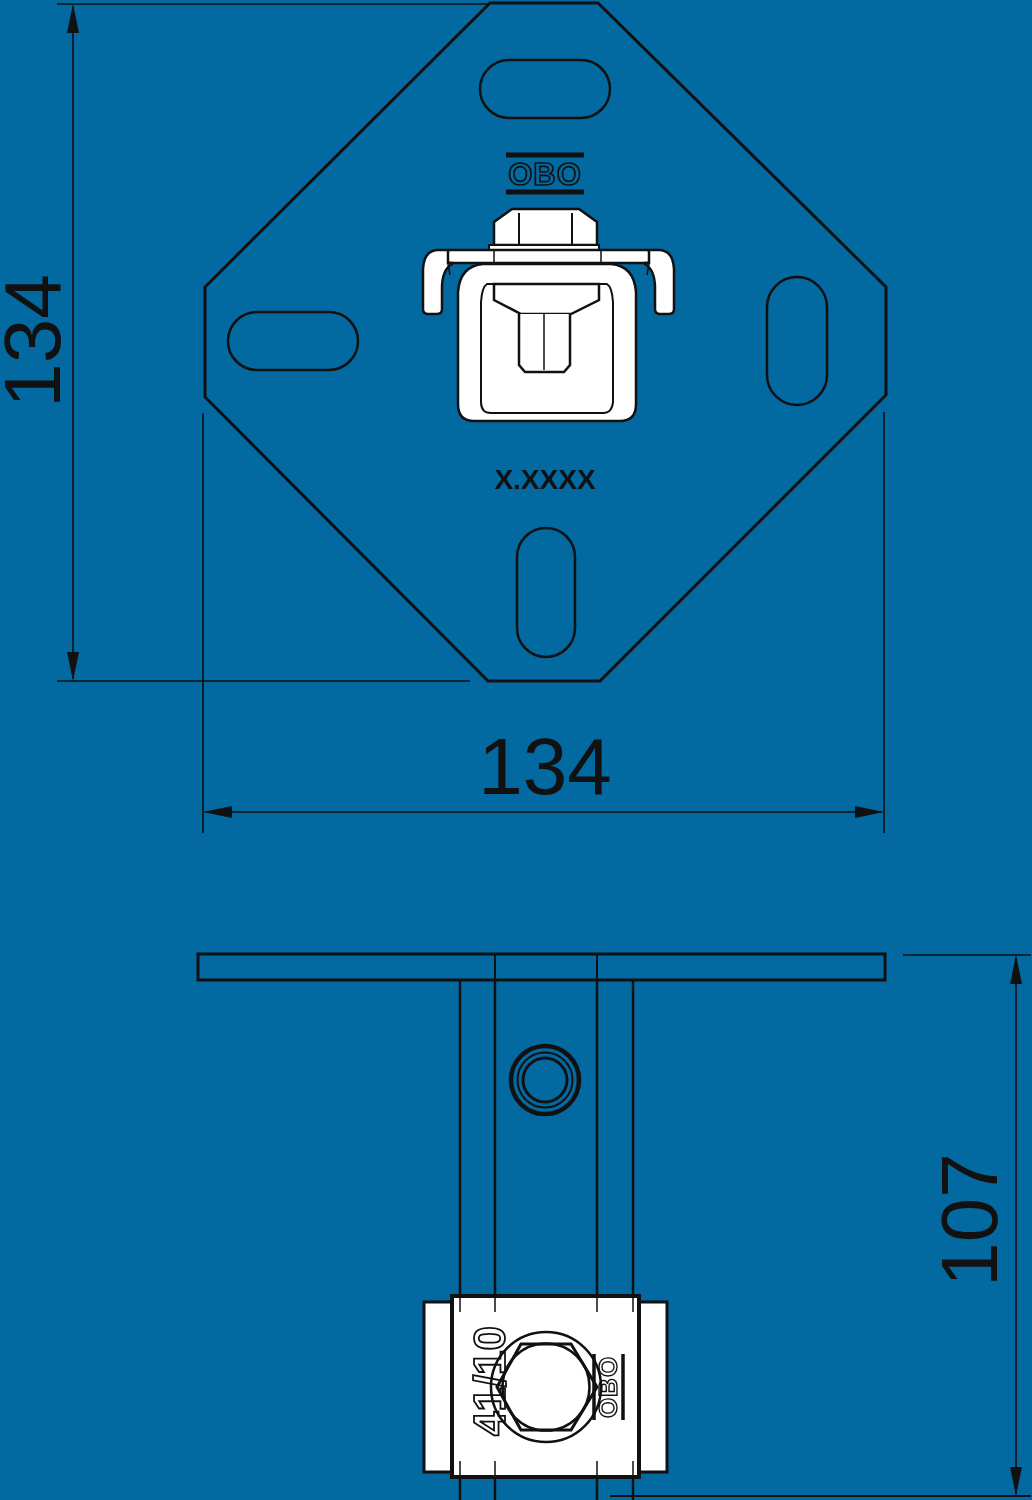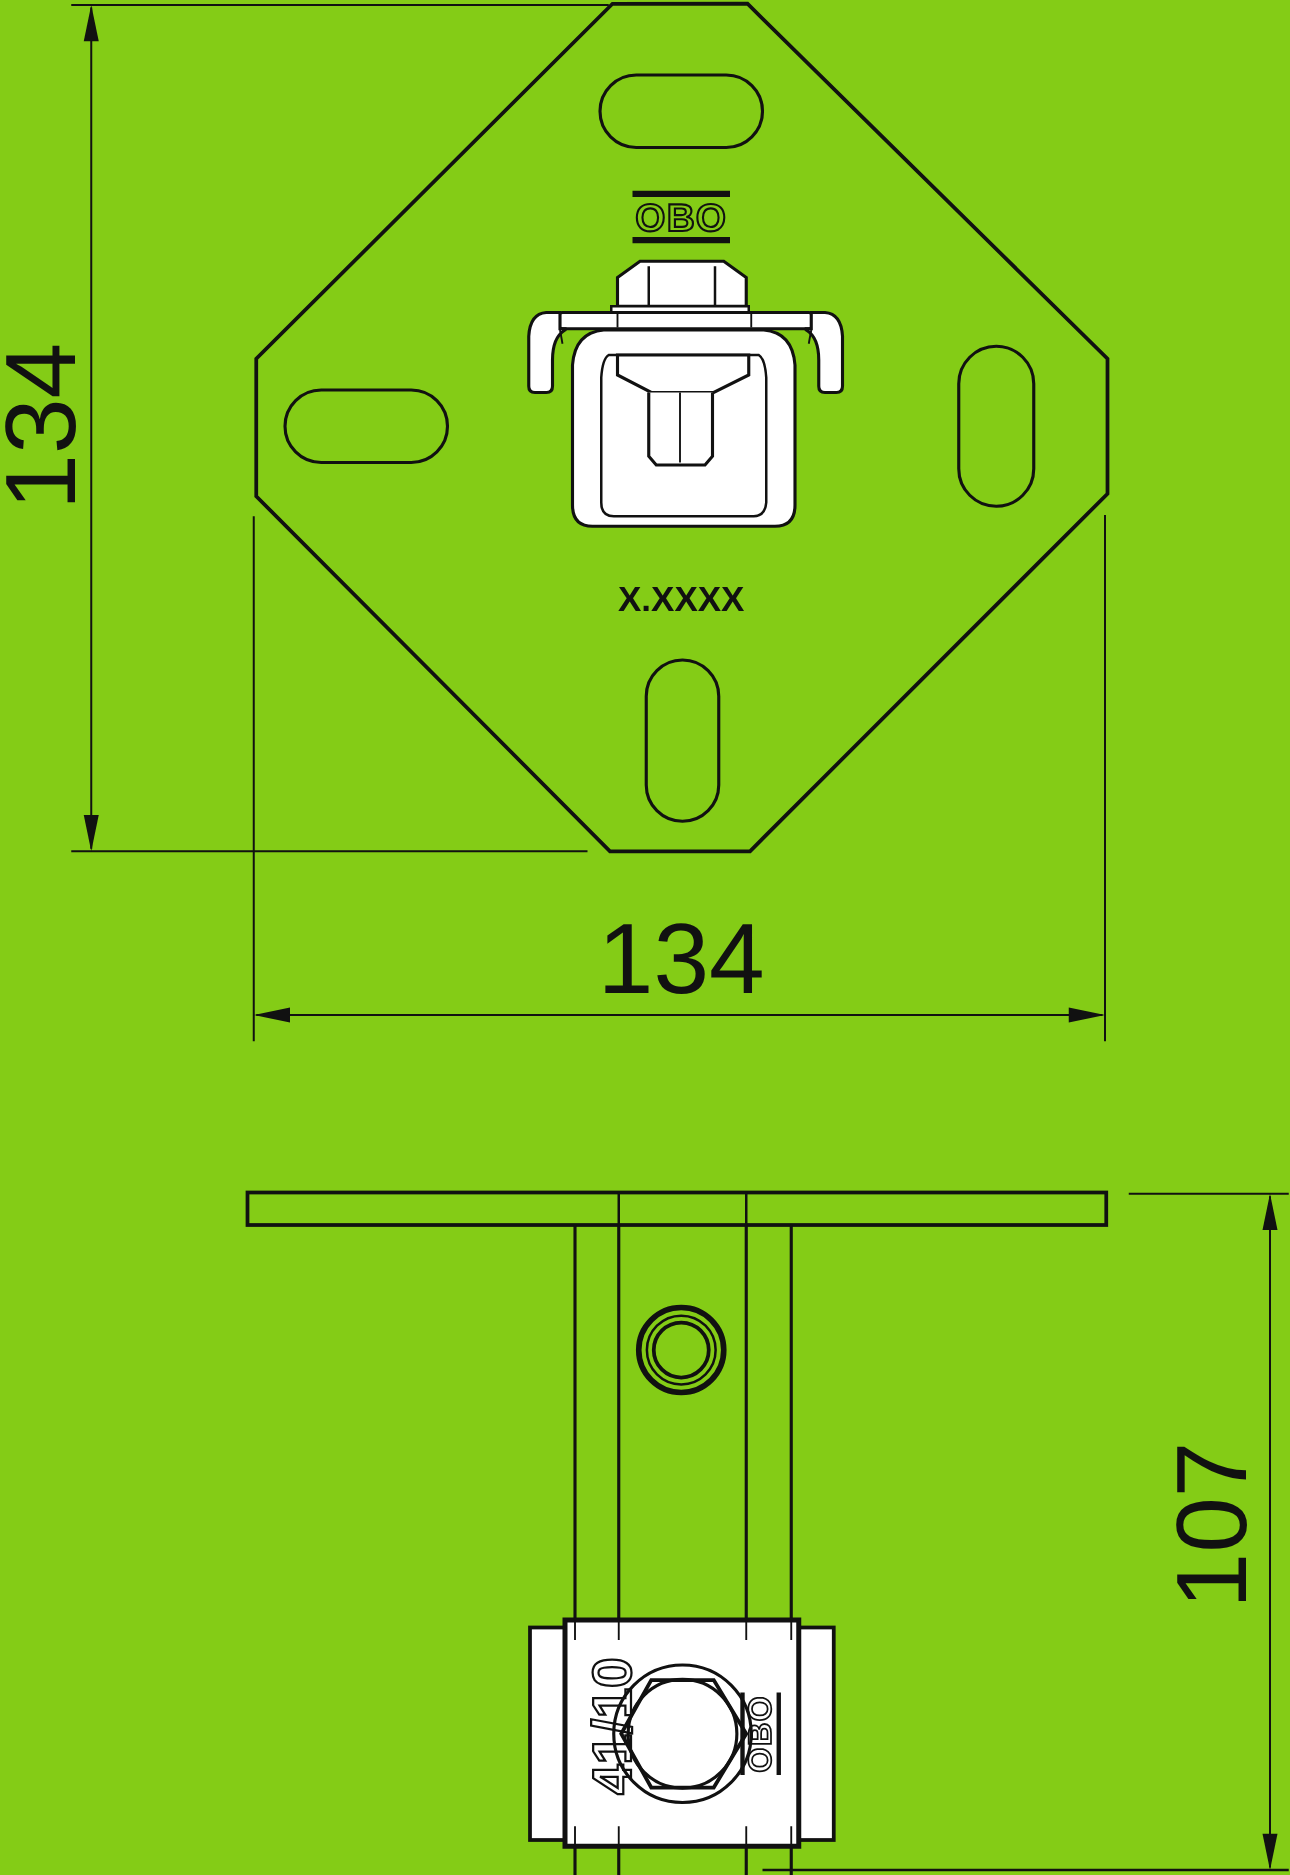--- a/index.html
+++ b/index.html
@@ -1,16 +1,16 @@
 <!DOCTYPE html>
 <html><head>
 <meta charset="utf-8">
 <style>
   html,body{margin:0;padding:0;background:#ffffff;}
-  .page{position:relative;width:1032px;height:1500px;background:#84cc16;overflow:hidden;
+  .page{position:relative;width:1032px;height:1500px;background:#0369a1;overflow:hidden;
         font-family:"Liberation Sans", sans-serif;text-align:right;}
   svg{display:block;}
   .dim-text{font-family:"Liberation Sans", sans-serif;font-weight:400;}
   .mark-text{font-family:"Liberation Sans", sans-serif;font-weight:700;}
 </style>
 </head>
 <body>
 
 <div class="page">
 <svg width="1032" height="1500" viewBox="0 0 1032 1500" xmlns="http://www.w3.org/2000/svg" stroke-linecap="butt" stroke-linejoin="miter">

